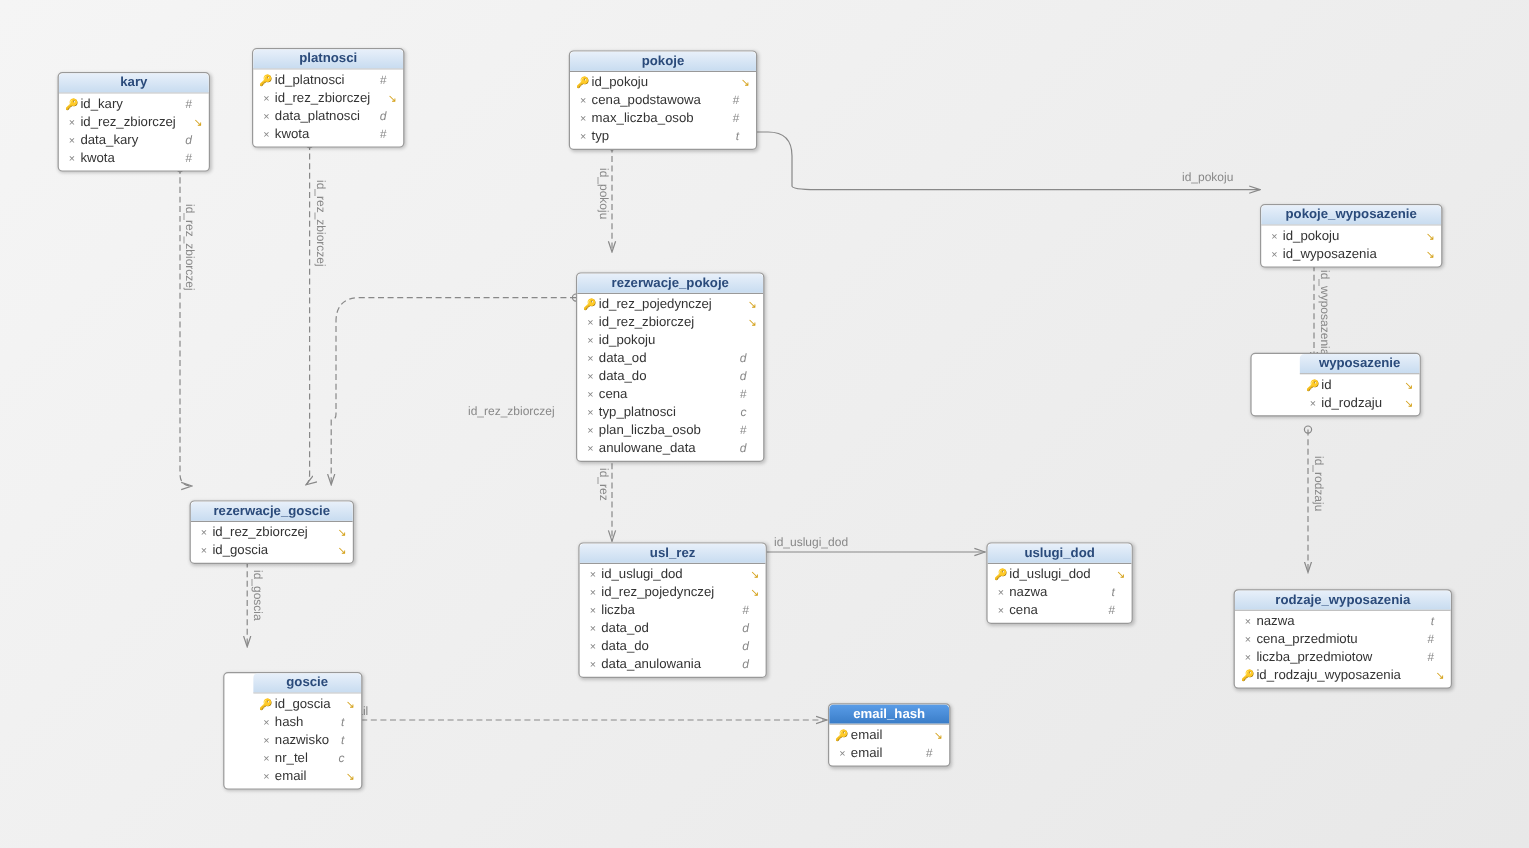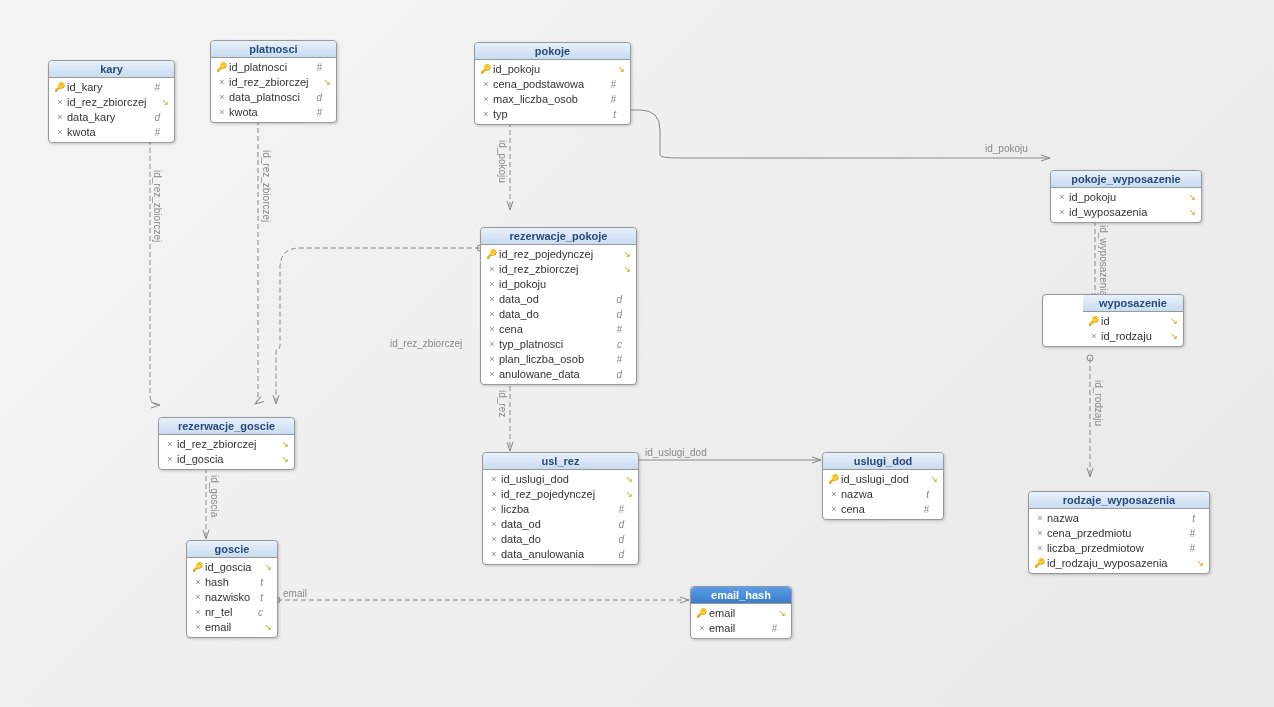--- a/index.html
+++ b/index.html
@@ -354,21 +354,21 @@
           <span class="col-end"></span>
         </div>
         <div class="col-row">
           <span class="col-icon key-icon">🔑</span>
           <span class="col-name">id_rodzaju_wyposazenia</span>
           <span class="col-type"></span>
           <span class="col-end arrow-icon">↘</span>
         </div>
       </div>
     </div>
-    <div class="entity" style="left: 186px; top: 540px; width: 90px;">
+    <div class="entity" style="left: 186px; top: 560px; width: 90px; padding-left: 24px;">
       <div class="entity-header">goscie</div>
       <div class="entity-body">
         <div class="col-row">
           <span class="col-icon key-icon">🔑</span>
           <span class="col-name">id_goscia</span>
           <span class="col-type"></span>
           <span class="col-end arrow-icon">↘</span>
         </div>
         <div class="col-row">
           <span class="col-icon x-icon">×</span>

